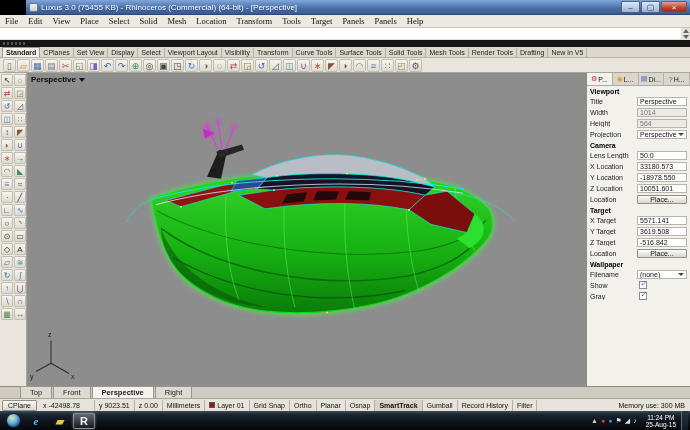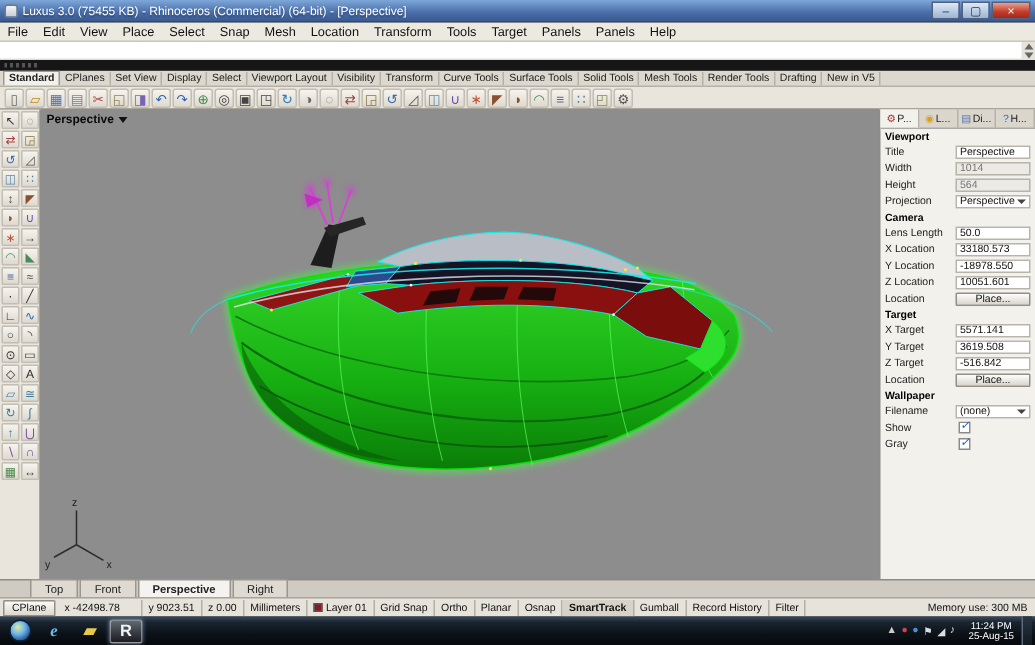--- a/index.html
+++ b/index.html
@@ -1,30 +1,30 @@
 <!DOCTYPE html>
 <html><head>
 <meta charset="utf-8">
 <style>
   * { margin:0; padding:0; box-sizing:border-box; }
   html,body { width:690px; height:430px; overflow:hidden; }
   body { font-family:"Liberation Sans", sans-serif; font-size:9px; color:#111; background:#000; }
   .app { width:690px; height:430px; display:flex; flex-direction:column; }
 
   
-  .titlebar { height:15px; background:linear-gradient(#7da7d9,#4a6da8 60%,#3a5a90); display:flex; align-items:center; padding:0 3px; color:#fff; font-size:8px; border-bottom:1px solid #2c4a78; }
+  .titlebar { height:15px; background:linear-gradient(#7da7d9,#4a6da8 60%,#3a5a90); display:flex; align-items:center; padding:0 3px; color:#fff; font-size:8px; border-bottom:1px solid #2c4a78;margin-left:26px; }
   .appicon { width:9px; height:9px; margin-right:3px; background:linear-gradient(#f4f4f4,#c9ced6); border:1px solid #6b7a90; border-radius:2px; }
   .title { white-space:nowrap; overflow:hidden; text-overflow:ellipsis; text-shadow:0 1px 1px #2a4a78; }
   .winbtns { margin-left:auto; display:flex; }
   .wb { width:19px; height:12px; margin-left:1px; text-align:center; line-height:11px; font-size:8px; color:#17304f; background:linear-gradient(#dfe8f4,#9db4d4); border:1px solid #51627e; border-radius:0 0 2px 2px; cursor:default; }
   .wb.close { width:26px; background:linear-gradient(#e9a092,#c23b28 60%,#a32a1a); color:#fff; }
 
   
   .menubar { height:13px; background:#ece9e0; display:flex; align-items:center; font-size:8.5px; border-bottom:1px solid #c9c5ba; }
-  .mi { padding:0 5px; }
+  .mi { padding:0 5px;font-family:Liberation Serif, serif; }
 
   
   .cmdhist { height:12px; background:#fff; font-size:8.5px; line-height:12px; padding-left:3px; position:relative; border-bottom:1px solid #ddd; white-space:nowrap; }
   .mini-scroll { position:absolute; right:0; top:0; width:9px; height:12px; background:#e6e3da; display:flex; flex-direction:column; align-items:center; justify-content:space-between; padding:1px 0; }
   .mini-scroll i { width:0; height:0; border-left:3px solid transparent; border-right:3px solid transparent; }
   .mini-scroll .up { border-bottom:4px solid #666; }
   .mini-scroll .dn { border-top:4px solid #666; }
   .cmdline { height:11px; background:#fff; font-size:8.5px; line-height:11px; padding-left:3px; border-bottom:1px solid #bbb; }
   .darkbar { height:7px; background:#161616; position:relative; }
   .darkbar .grip { position:absolute; left:3px; top:2px; width:22px; height:3px; background:repeating-linear-gradient(90deg,#555 0 2px,#161616 2px 4px); }
@@ -109,21 +109,21 @@
     </span>
   </div>
 
   <div class="menubar" data-name="menu-bar">
 
   <span class="mi" data-name="menu-file">File</span>
       <span class="mi" data-name="menu-edit">Edit</span>
       <span class="mi" data-name="menu-view">View</span>
       <span class="mi" data-name="menu-curve">Place</span>
       <span class="mi" data-name="menu-surface">Select</span>
-      <span class="mi" data-name="menu-solid">Snap</span>
+      <span class="mi" data-name="menu-solid">Solid</span>
       <span class="mi" data-name="menu-mesh">Mesh</span>
       <span class="mi" data-name="menu-dimension">Location</span>
       <span class="mi" data-name="menu-transform">Transform</span>
       <span class="mi" data-name="menu-tools">Tools</span>
       <span class="mi" data-name="menu-analyze">Target</span>
       <span class="mi" data-name="menu-render">Panels</span>
       <span class="mi" data-name="menu-panels">Panels</span>
       <span class="mi" data-name="menu-help">Help</span>
     </div>
 

